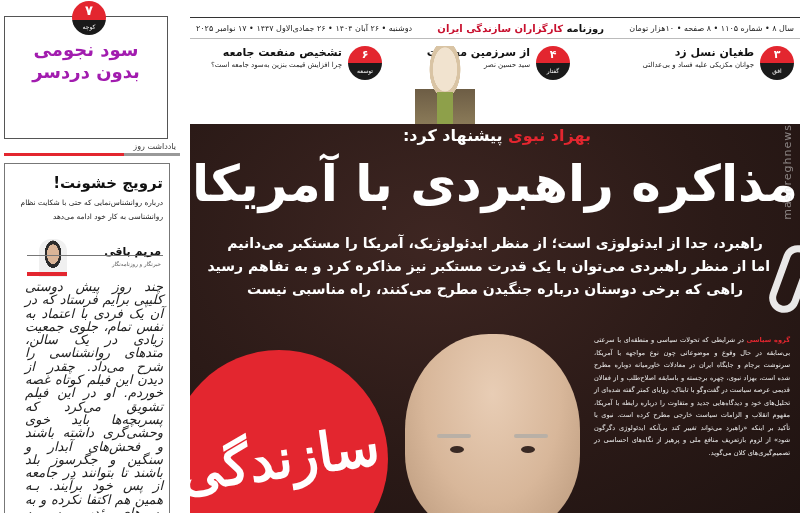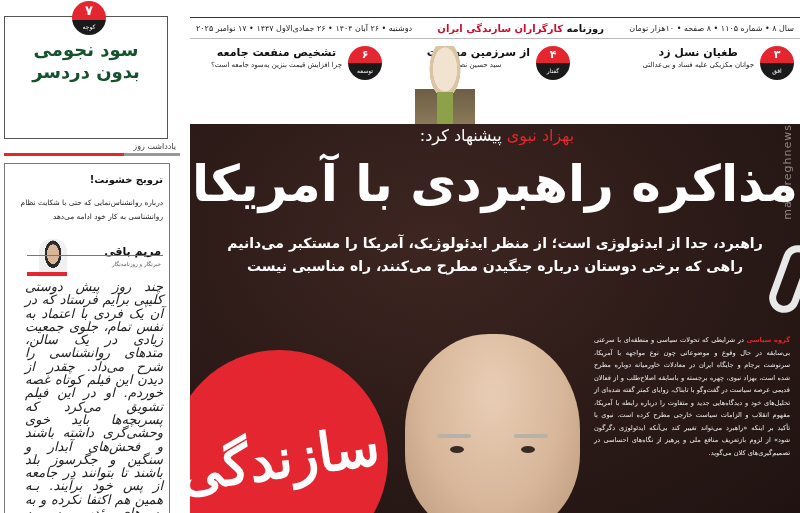--- a/index.html
+++ b/index.html
@@ -19,39 +19,39 @@
 
   
   .teasers { position: absolute; left: 190px; top: 40px; width: 610px; height: 84px; }
   .teaser { position: absolute; top: 6px; display: flex; align-items: flex-start; gap: 6px; }
   .badge {
     width: 34px; height: 34px; border-radius: 50%; overflow: hidden; flex: none;
     display: flex; flex-direction: column; position: relative;
   }
   .badge .b-top { background: #e3262f; height: 50%; color: #fff; font-size: 11px; font-weight: bold; text-align: center; line-height: 17px; }
   .badge .b-bot { background: #1a1a1a; height: 50%; color: #fff; font-size: 6px; text-align: center; line-height: 15px; }
-  .teaser .t-text { text-align: center; }
+  .teaser .t-text { text-align: right; }
   .teaser .t-title { font-size: 11px; font-weight: bold; color: #111; white-space: nowrap; }
   .teaser .t-sub { font-size: 7px; color: #222; white-space: nowrap; margin-top: 2px; }
   .portrait-small {
     position: absolute; left: 225px; top: 6px; width: 60px; height: 78px;
     background: radial-gradient(ellipse at 50% 30%, #f1e3cf 0 28%, #d9c4a4 29% 36%, transparent 37%),
                 linear-gradient(to bottom, transparent 55%, #6d5d45 55%, #8a7a58 100%);
   }
   .portrait-small::after {
     content: ""; position: absolute; left: 22px; top: 46px; width: 16px; height: 32px; background: #8ea04a;
   }
 
   
   .lead {
     position: absolute; left: 190px; top: 124px; width: 610px; height: 389px;
     background: radial-gradient(ellipse at 40% 30%, #3e2622 0%, #2b1a17 55%, #1f1311 100%);
     overflow: hidden;
   }
-  .kicker { position: absolute; top: 2px; left: 0; right: 16px; text-align: center; font-size: 16px; font-weight: normal; color: #fff; padding-left: 20px; }
+  .kicker { position: absolute; top: 2px; left: 0; right: 16px; text-align: center; font-size: 16px; font-weight: bold; color: #fff; padding-left: 20px; }
   .kicker .red { color: #e3262f; }
   .headline {
     position: absolute; top: 24px; left: 0; right: 0; text-align: center;
     font-size: 50px; font-weight: bold; color: #fff; letter-spacing: -1px; line-height: 72px;
   }
   .deck { position: absolute; top: 108px; left: 30px; right: 30px; text-align: center; color: #fff; font-size: 14px; font-weight: bold; line-height: 23px; }
   .deck div { white-space: nowrap; }
   .lead-body {
     position: absolute; right: 10px; top: 210px; width: 196px; color: #eee; font-size: 6.6px; line-height: 12.5px; text-align: justify;
   }
@@ -79,27 +79,27 @@
   
   .leftcol { position: absolute; left: 0; top: 0; width: 190px; height: 513px; }
   .box7 {
     position: absolute; left: 4px; top: 16px; width: 164px; height: 123px; border: 1px solid #555; background: #fff;
   }
   .badge7 {
     position: absolute; left: 67px; top: -16px; width: 34px; height: 34px; border-radius: 50%; overflow: hidden;
   }
   .badge7 .b-top { background: #e3262f; height: 55%; color: #fff; font-size: 13px; font-weight: bold; text-align: center; line-height: 19px; }
   .badge7 .b-bot { background: #1a1a1a; height: 45%; color: #fff; font-size: 6px; text-align: center; line-height: 14px; }
-  .box7 .title { position: absolute; top: 22px; left: 0; right: 0; text-align: center; font-size: 18px; font-weight: bold; line-height: 22px; color: #14532d; }
+  .box7 .title { position: absolute; top: 22px; left: 0; right: 0; text-align: center; font-size: 18px; font-weight: bold; line-height: 22px; color: #a21caf; }
   .box7 .desc { position: absolute; top: 68px; left: 4px; right: 4px; text-align: center; font-size: 7.4px; font-weight: bold; line-height: 12px; color: #111; }
   .yaddasht { position: absolute; left: 4px; top: 142px; width: 176px; }
   .yaddasht .hdr { font-size: 8px; color: #333; text-align: right; padding-right: 4px; }
   .yaddasht .bar { height: 3px; margin-top: 2px; background: linear-gradient(to left, #999 0 32%, #e3262f 32% 100%); }
   .note-box { position: absolute; left: 4px; top: 163px; width: 166px; height: 350px; border-left: 1px solid #777; border-right: 1px solid #777; border-top: 1px solid #777; }
-  .note-title { position: absolute; top: 10px; right: 6px; font-size: 10px; font-weight: bold; color: #111; }
+  .note-title { position: absolute; top: 10px; right: 6px; font-size: 15px; font-weight: bold; color: #111; }
   .note-sub { position: absolute; top: 32px; right: 6px; left: 8px; font-size: 7.4px; line-height: 14px; text-align: right; color: #222; }
   .author-row { position: absolute; top: 77px; left: 4px; right: 4px; height: 36px; }
   .avatar {
     position: absolute; left: 30px; top: -2px; width: 28px; height: 38px; border-radius: 12px 12px 0 0;
     background: radial-gradient(ellipse at 50% 40%, #d9b497 0 30%, #2b2b2b 31% 42%, #f0f0f0 43% 100%);
   }
   .author-name { position: absolute; right: 4px; top: 4px; font-size: 11px; font-weight: bold; color: #111; }
   .author-line { position: absolute; left: 18px; right: 2px; top: 14px; height: 1px; background: #777; }
   .author-role { position: absolute; right: 4px; top: 20px; font-size: 5.5px; color: #555; }
   .red-strip { position: absolute; left: 18px; width: 40px; top: 31px; height: 4px; background: #e3262f; }
@@ -185,20 +185,21 @@
 </div>
 
 <div class="lead">
   <div class="kicker">
     <span class="red">بهزاد نبوی</span>
     <span>پیشنهاد کرد:</span>
   </div>
   <div class="headline">مذاکره راهبردی با آمریکا</div>
   <div class="deck">
     <div>راهبرد، جدا از ایدئولوژی است؛ از منظر ایدئولوژیک، آمریکا را مستکبر می‌دانیم</div>
+    <div>اما از منظر راهبردی می‌توان با یک قدرت مستکبر نیز مذاکره کرد و به تفاهم رسید</div>
     <div>راهی که برخی دوستان درباره جنگیدن مطرح می‌کنند، راه مناسبی نیست</div>
   </div>
 
   <div class="face">
     <div class="brow l"></div>
       <div class="brow r"></div>
     <div class="eye l"></div>
       <div class="eye r"></div>
   </div>
 

